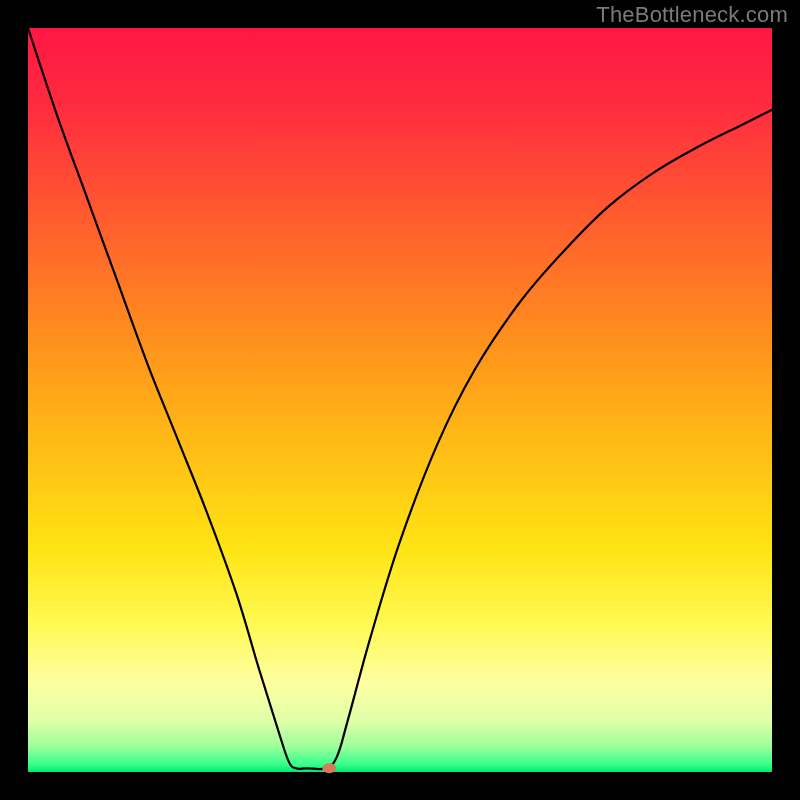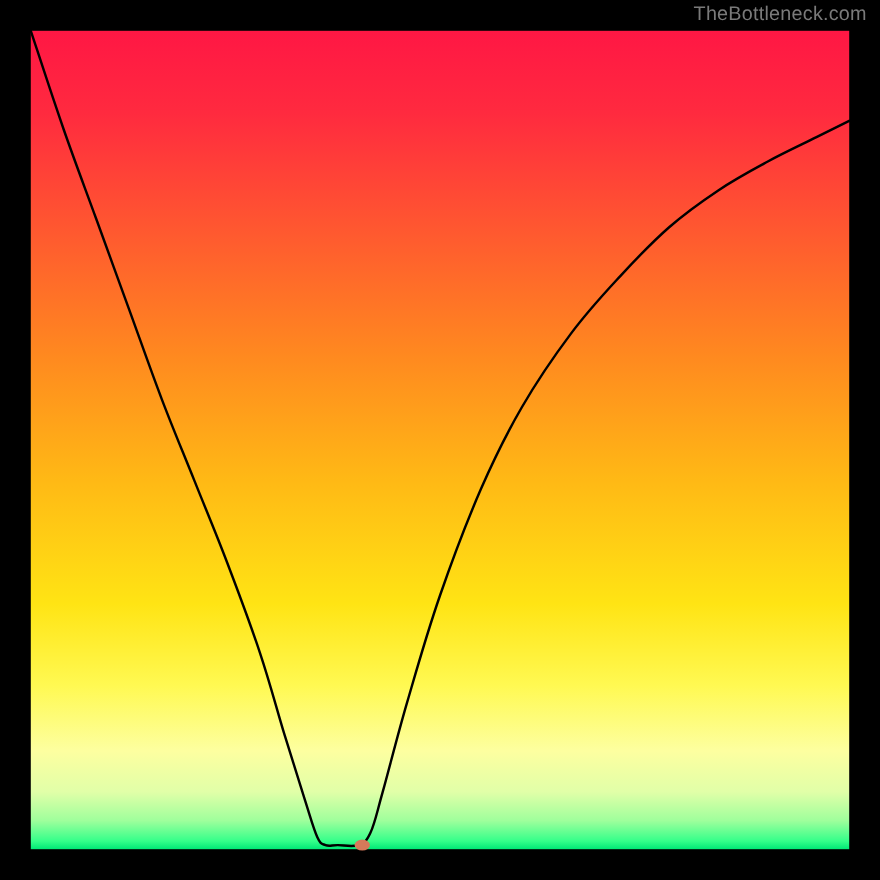--- a/index.html
+++ b/index.html
@@ -15,21 +15,21 @@
     position: relative;
     width: 800px;
     height: 800px;
     background: #000;
   }
   .watermark {
     position: absolute;
     top: 2px;
     right: 12px;
     color: #7a7a7a;
-    font-size: 18px;
+    font-size: 22px;
     font-weight: 500;
     letter-spacing: 0.2px;
     z-index: 10;
   }
   svg {
     position: absolute;
     top: 0;
     left: 0;
   }
 </style>

